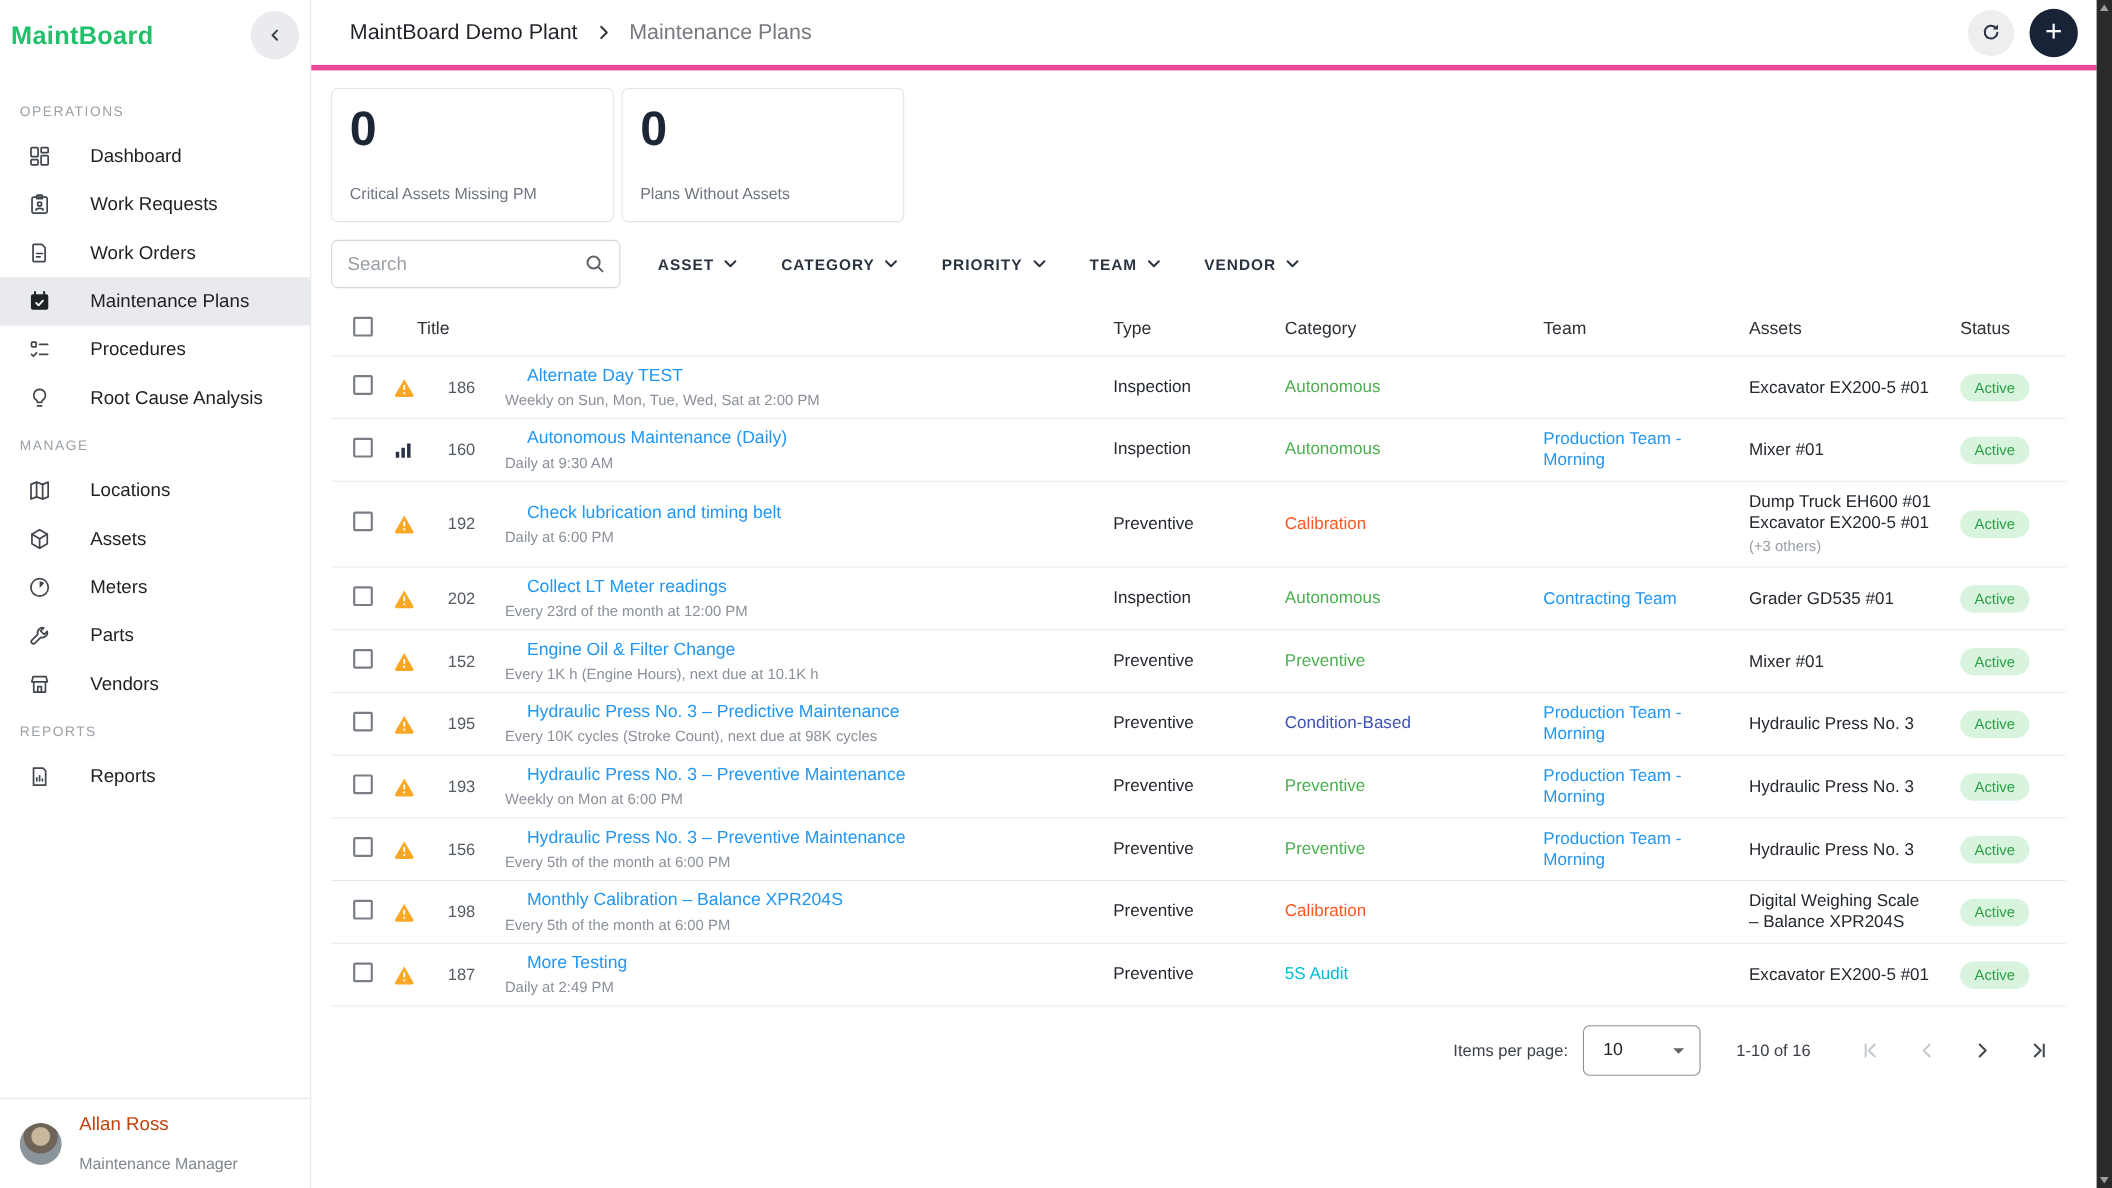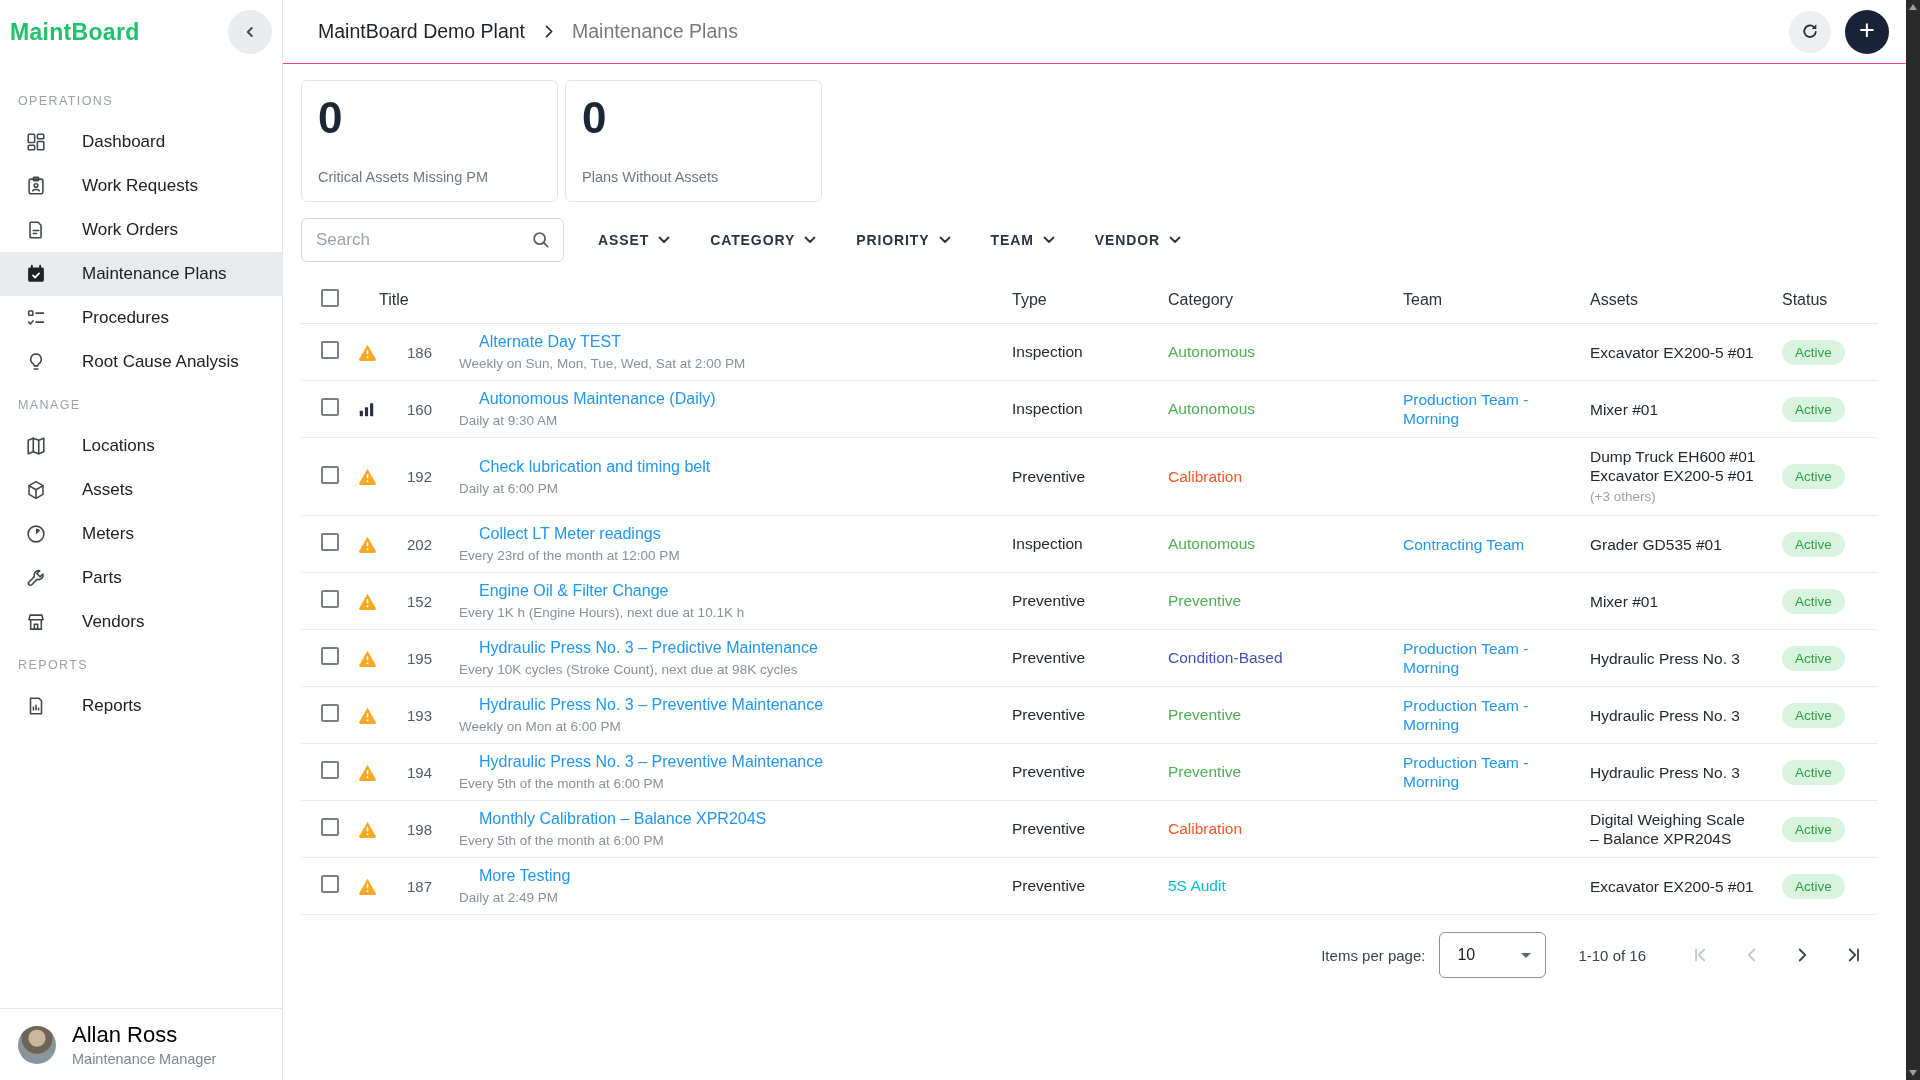--- a/index.html
+++ b/index.html
@@ -15,26 +15,26 @@
   .nav { flex:1; padding-top:16px; overflow:hidden; }
   .section-label { padding:14px 18px 12px 18px; font-size:12.5px; letter-spacing:1.4px; color:#9aa0a6; }
   .nav-item { display:flex; align-items:center; height:44px; padding-left:24px; font-size:17px; color:#202124; cursor:pointer; }
   .nav-item .icn { width:24px; height:24px; margin-right:34px; display:flex; align-items:center; justify-content:center; }
   .nav-item.active { background:#e8eaed; }
   .icn svg { display:block; }
 
   .user { border-top:1px solid #e4e6e9; padding:13px 18px; display:flex; align-items:center; gap:16px; flex-shrink:0; }
   .avatar { width:38px; height:38px; border-radius:50%; flex-shrink:0;
             background: radial-gradient(circle at 50% 32%, #c9b79d 0 8px, #6e6458 9px 15px, #8a949b 16px); }
-  .user-name { font-size:22px; color:#000000; margin-bottom:3px; }
+  .user-name { font-size:17px; color:#c2410c; margin-bottom:19px; }
   .user-role { font-size:14.5px; color:#80868b; }
 
   
   .main { flex:1; display:flex; flex-direction:column; min-width:0; margin-right:14px; }
-  .topbar { height:64px; flex-shrink:0; border-bottom:1px solid #ec4899; display:flex; align-items:center; justify-content:space-between; padding:0 17px 0 35px; }
+  .topbar { height:64px; flex-shrink:0; border-bottom:5px solid #ec4899; display:flex; align-items:center; justify-content:space-between; padding:0 17px 0 35px; }
   .breadcrumb { display:flex; align-items:center; gap:14px; }
   .bc-root { font-size:19.5px; color:#1f2328; cursor:pointer; }
   .bc-page { font-size:19.5px; color:#75797e; }
   .topbar-actions { display:flex; align-items:center; gap:14px; }
   .refresh-btn { width:42px; height:42px; border-radius:50%; background:#eceef0; border:none; display:flex; align-items:center; justify-content:center; cursor:pointer; }
   .add-btn { width:44px; height:44px; border-radius:50%; background:#182338; border:none; color:#fff; font-size:27px; line-height:1; display:flex; align-items:center; justify-content:center; cursor:pointer; padding-bottom:3px; }
 
   .content { flex:1; padding:16px 28px 0 18px; display:flex; flex-direction:column; overflow:hidden; }
 
   
@@ -544,21 +544,21 @@
     <div class="cell-check"><span class="checkbox"></span></div>
     <div class="cell-icon">
                 <span class="icn">
                   <svg width="21" height="21" viewBox="0 0 24 24">
                     <path d="M12 3.1 21.4 19.3a1.6 1.6 0 0 1-1.4 2.4H4a1.6 1.6 0 0 1-1.4-2.4z" fill="#f9a825"></path>
                     <rect x="11.05" y="9" width="1.9" height="5.4" rx="0.95" fill="#fff"></rect>
                     <circle cx="12" cy="17.5" r="1.15" fill="#fff"></circle>
                   </svg>
                 </span>
               </div>
-    <div class="cell-id">194</div>
+    <div class="cell-id">156</div>
     <div class="cell-title">
       <a class="title-link">Hydraulic Press No. 3 – Preventive Maintenance</a>
       <div class="cell-sub">Every 5th of the month at 6:00 PM</div>
     </div>
     <div class="cell-type">Preventive</div>
     <div class="cell-category" style="color: rgb(76, 175, 80);">Preventive</div>
     <div class="cell-team">Production Team - Morning</div>
     <div class="cell-assets">
                 <div class="asset-line">Hydraulic Press No. 3</div>
               </div>

